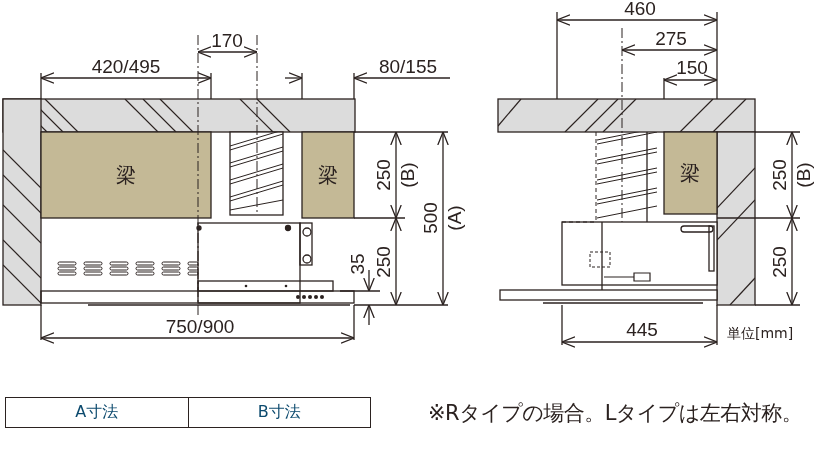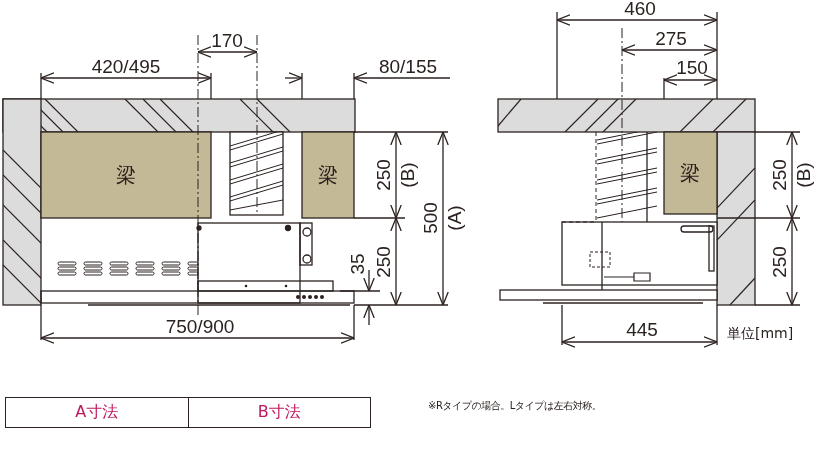--- a/index.html
+++ b/index.html
@@ -2,22 +2,22 @@
 <html><head>
 <meta charset="utf-8">
 <style>
   html, body { margin: 0; padding: 0; background: #ffffff; }
   body { width: 818px; height: 464px; position: relative; overflow: hidden; font-family: "Liberation Sans", "DejaVu Sans", sans-serif; }
   svg { position: absolute; left: 0; top: 0; }
   .dim { font-family: "Liberation Sans", "DejaVu Sans", sans-serif; font-size: 19px; fill: #2b2220; }
   .kanji { font-family: "DejaVu Sans", sans-serif; font-size: 20px; fill: #2b2220; }
   .unit { font-family: "DejaVu Sans", sans-serif; font-size: 14px; fill: #2b2220; }
   .spec-table { position: absolute; left: 5px; top: 397px; border-collapse: collapse; width: 366px; }
-  .spec-table td { border: 1.5px solid #2b2220; text-align: center; font-family: "DejaVu Sans", sans-serif; font-size: 16px; color: #be185d; height: 29px; padding: 0; width: 50%; margin-top: 36px; }
-  .note { position: absolute; left: 428px; top: 399px; font-family: "DejaVu Sans", sans-serif; font-size: 10px; color: #2b2220; letter-spacing: -0.5px; }
+  .spec-table td { border: 1.5px solid #2b2220; text-align: center; font-family: "DejaVu Sans", sans-serif; font-size: 16px; color: #0c4a6e; height: 29px; padding: 0; width: 50%; margin-top: 36px; }
+  .note { position: absolute; left: 428px; top: 399px; font-family: "DejaVu Sans", sans-serif; font-size: 21px; color: #2b2220; letter-spacing: -0.5px; }
 </style>
 </head>
 <body>
 
 <svg width="818" height="380" viewBox="0 0 818 380">
   <defs>
     <marker id="arr" viewBox="0 0 10 10" refX="10" refY="5" markerWidth="10" markerHeight="10" orient="auto-start-reverse">
       <path d="M0,1 L10,5 L0,9" fill="none" stroke="#2b2220" stroke-width="1"></path>
     </marker>
     <clipPath id="clipTopL">

